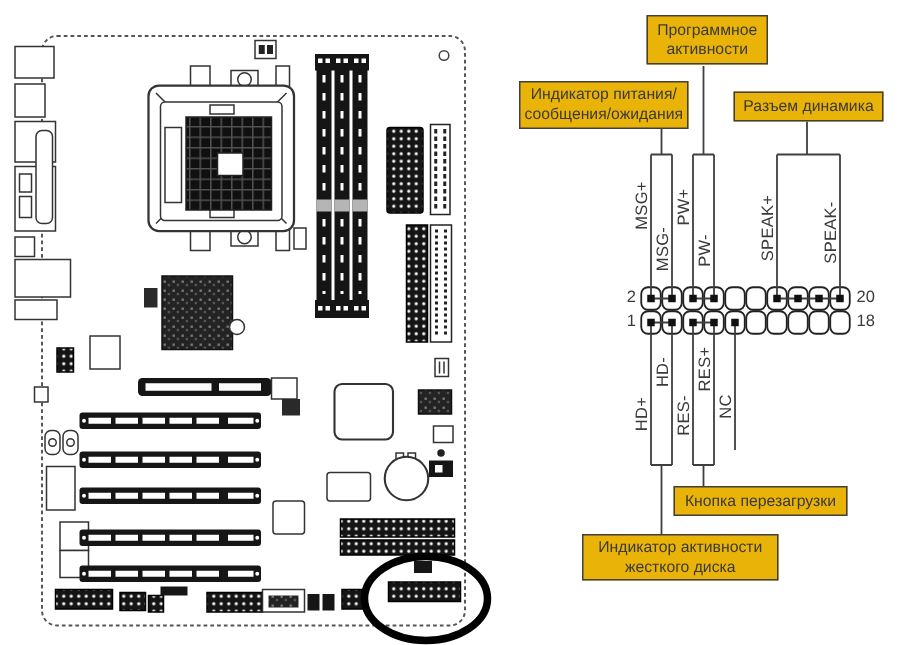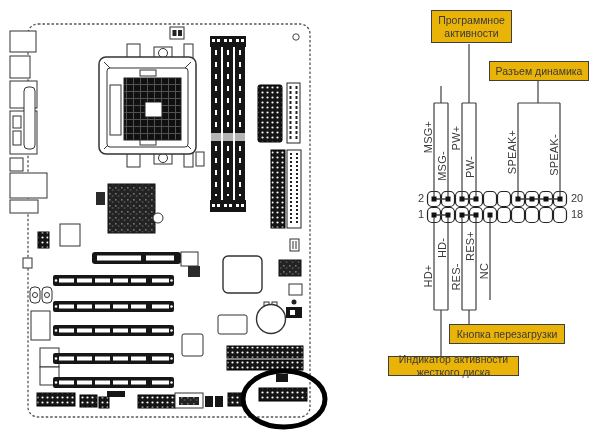--- a/index.html
+++ b/index.html
@@ -248,27 +248,31 @@
       <rect x="459.5" y="212.5" width="5" height="5"></rect>
         <rect x="473.5" y="212.5" width="5" height="5"></rect>
       <rect x="487.5" y="212.5" width="5" height="5"></rect>
     </g>
   </svg>
 
   <div class="pbox" style="left:431px;top:10px;width:81px;height:33px;">
     <span>Программное</span>
     <span>активности</span>
   </div>
+  <div class="pbox" style="left:346px;top:54px;width:113px;height:32px;">
+    <span>Индикатор питания/</span>
+    <span>сообщения/ожидания</span>
+  </div>
   <div class="pbox" style="left:489px;top:61px;width:100px;height:20px;">
     <span>Разъем динамика</span>
   </div>
   <div class="pbox" style="left:449px;top:324px;width:116px;height:20px;">
     <span>Кнопка перезагрузки</span>
   </div>
-  <div class="pbox" style="left:388px;top:356px;width:131px;height:20px;">
+  <div class="pbox" style="left:388px;top:356px;width:131px;height:31px;">
     <span>Индикатор активности</span>
     <span>жесткого диска</span>
   </div>
 
   <div class="vlabel" style="left:396px;top:131px;">MSG+</div>
   <div class="vlabel" style="left:410px;top:160px;">MSG-</div>
   <div class="vlabel" style="left:424px;top:132px;">PW+</div>
   <div class="vlabel" style="left:438px;top:161px;">PW-</div>
   <div class="vlabel" style="left:480px;top:146px;">SPEAK+</div>
   <div class="vlabel" style="left:522px;top:149px;">SPEAK-</div>

